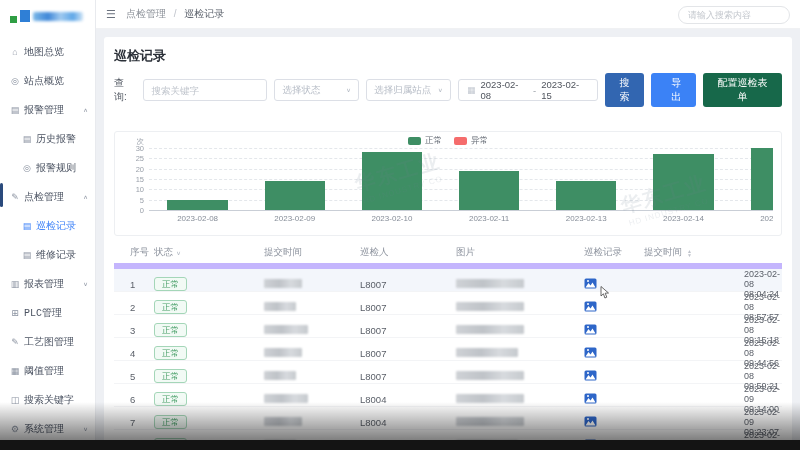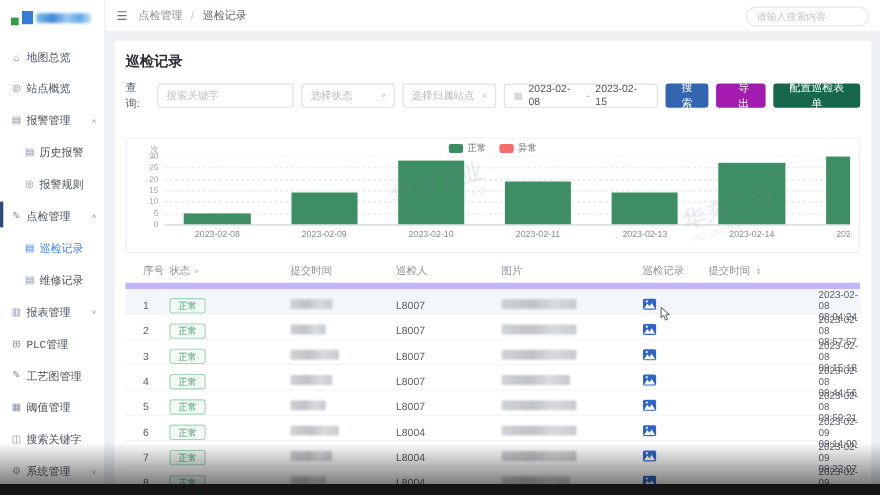--- a/index.html
+++ b/index.html
@@ -49,24 +49,24 @@
     color:#555;outline:none;font-family:inherit;}
   .f-input::placeholder{color:#bfc4cc;}
   .f-select{width:86px;height:22px;border:1px solid #dcdfe6;border-radius:3px;font-size:9.5px;color:#b6bcc6;
     display:flex;align-items:center;padding:0 7px;cursor:pointer;box-sizing:border-box;}
   .f-select .arr{margin-left:auto;font-size:7px;color:#b6bcc6;transform:scaleY(.8);}
   .f-date{height:22px;border:1px solid #dcdfe6;border-radius:3px;display:flex;align-items:center;gap:5px;
     padding:0 8px;box-sizing:border-box;cursor:pointer;}
   .f-date .cal{font-size:9px;color:#c5cad2;}
   .f-date .d{font-size:9.5px;color:#4f545d;}
   .f-date .dsep{font-size:9.5px;color:#9aa0a8;}
-  .btn{height:22px;border:none;border-radius:3px;color:#fff;font-size:10px;padding:0 10px;cursor:pointer;
+  .btn{height:34px;border:none;border-radius:3px;color:#fff;font-size:10px;padding:0 10px;cursor:pointer;
     font-family:inherit;display:flex;align-items:center;}
   .btn-search{background:#3266b1;}
-  .btn-export{background:#a21caf;padding-left:15px;}
+  .btn-export{background:#3b82f6;padding-left:15px;}
   .btn-config{background:#17684a;}
 
   
   .chart-box{border:1px solid #edeff2;border-radius:3px;height:100px;position:relative;padding:3px 8px 0 8px;}
   .legend{position:absolute;top:3px;left:0;right:0;display:flex;justify-content:center;gap:12px;z-index:3;}
   .legend .li{display:flex;align-items:center;gap:4px;font-size:8.5px;color:#666c76;cursor:pointer;}
   .legend .sw{width:13px;height:8px;border-radius:2px;}
   .chart-grid{display:flex;margin-top:13px;}
   .yaxis{width:26px;position:relative;height:62px;flex:0 0 26px;}
   .yaxis .yt{position:absolute;right:5px;font-size:7.5px;color:#9aa0aa;transform:translateY(-50%);}

